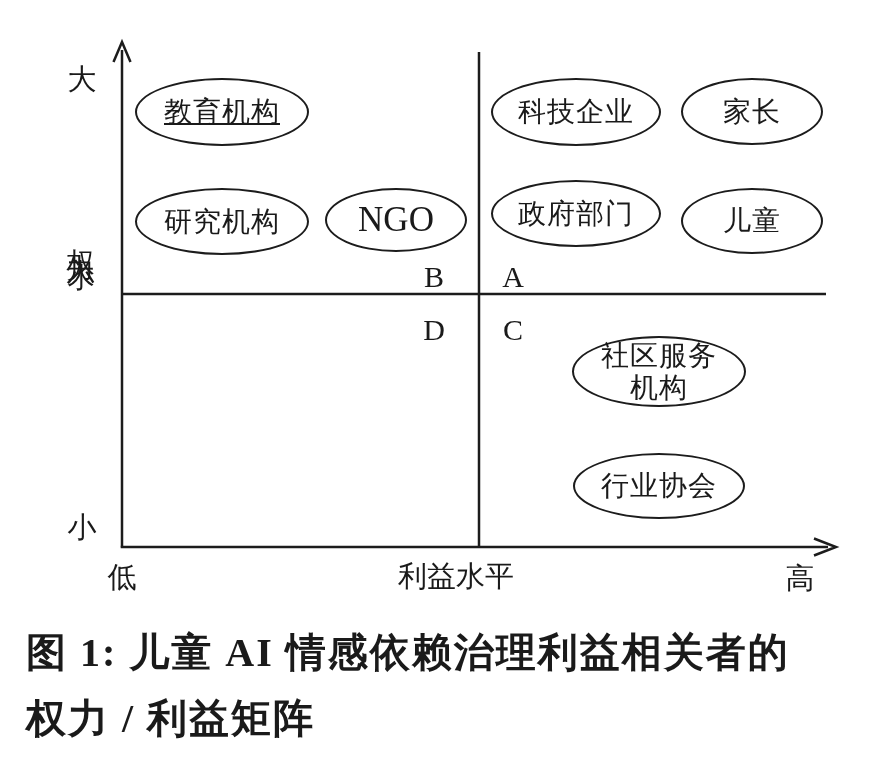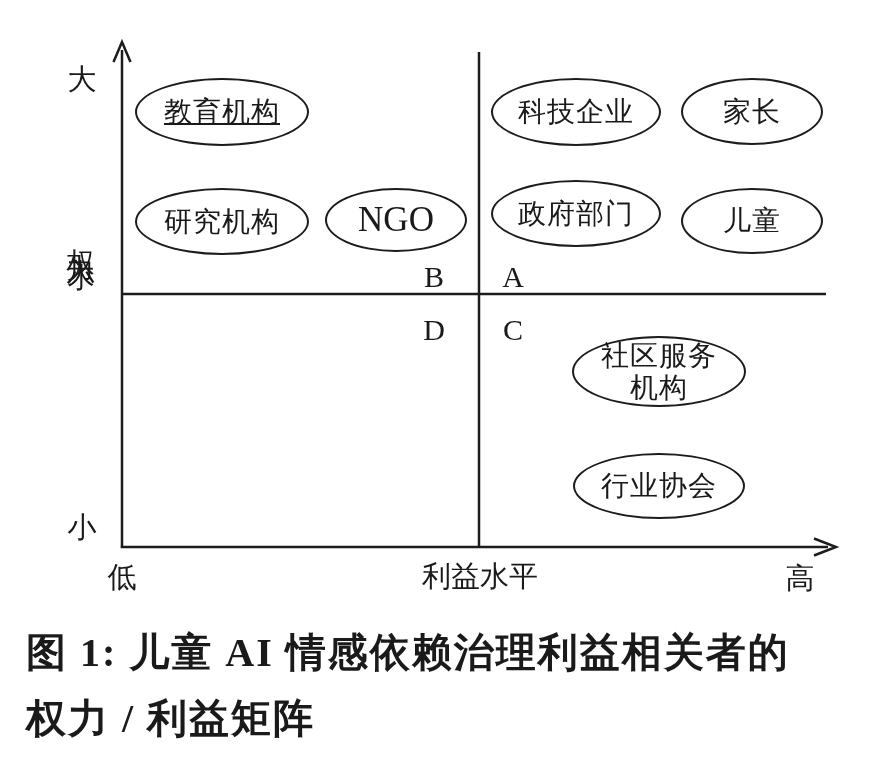--- a/index.html
+++ b/index.html
@@ -92,21 +92,21 @@
 
     <line x1="479" y1="52" x2="479" y2="547" stroke="#1c1c1c" stroke-width="2.5"></line>
     <line x1="122" y1="294" x2="826" y2="294" stroke="#1c1c1c" stroke-width="2.5"></line>
   </svg>
 
   <div class="axlabel" style="left:82px; top:80px;">大</div>
   <div class="y-title">权力大小</div>
   <div class="axlabel" style="left:82px; top:528px;">小</div>
 
   <div class="axlabel" style="left:122px; top:578px;">低</div>
-  <div class="axlabel" style="left:480px; top:577px;">利益水平</div>
+  <div class="axlabel" style="left:456px; top:577px;">利益水平</div>
   <div class="axlabel" style="left:800px; top:579px;">高</div>
 
   <div class="qletter" style="left:434px; top:277px;">B</div>
   <div class="qletter" style="left:513px; top:277px;">A</div>
   <div class="qletter" style="left:434px; top:330px;">D</div>
   <div class="qletter" style="left:513px; top:330px;">C</div>
 
   <div class="el" style="left:135px; top:78px; width:174px; height:68px;text-decoration:underline;">教育机构</div>
   <div class="el" style="left:681px; top:78px; width:142px; height:67px;">家长</div>
   <div class="el" style="left:491px; top:78px; width:170px; height:68px;">科技企业</div>

